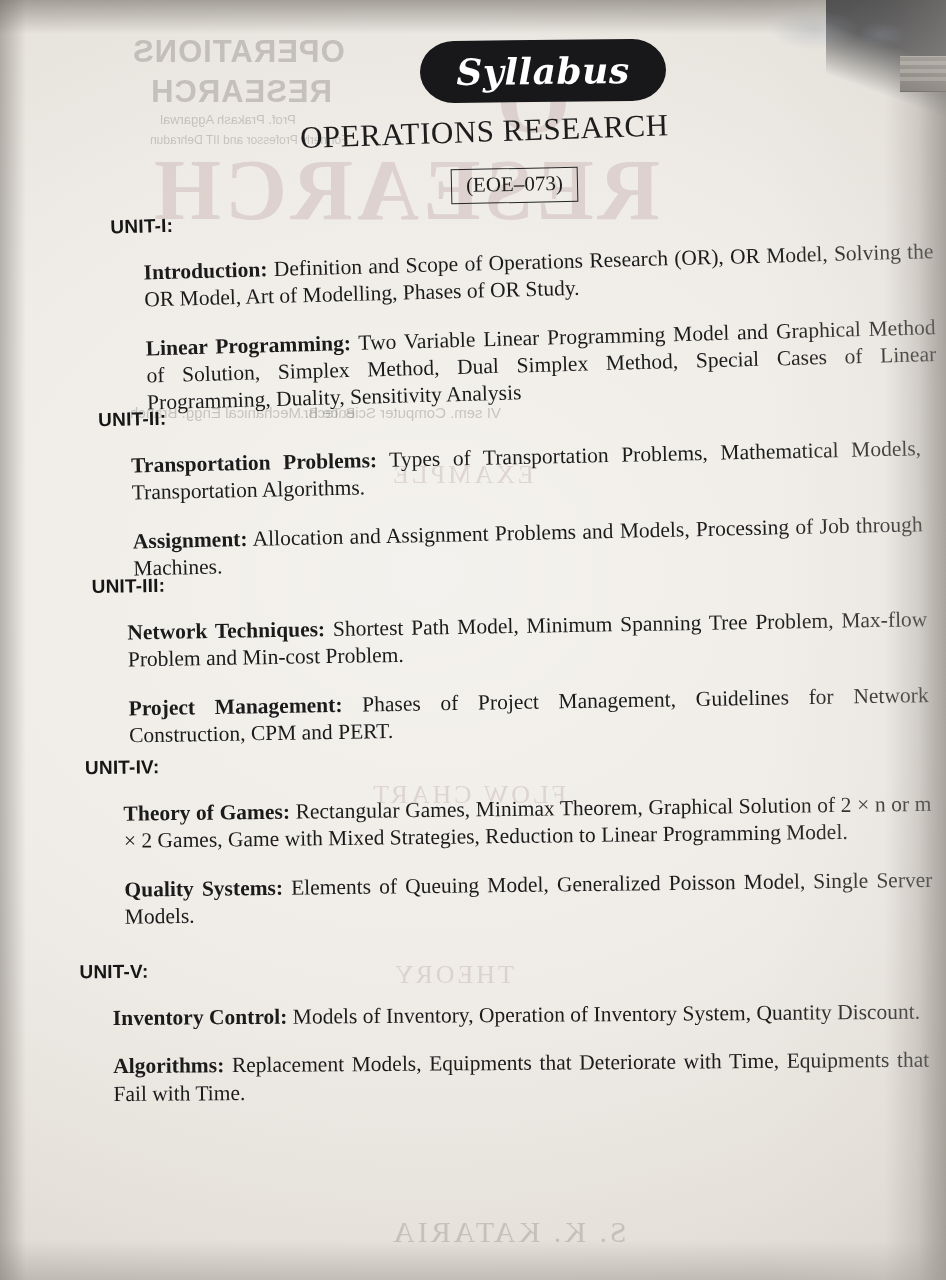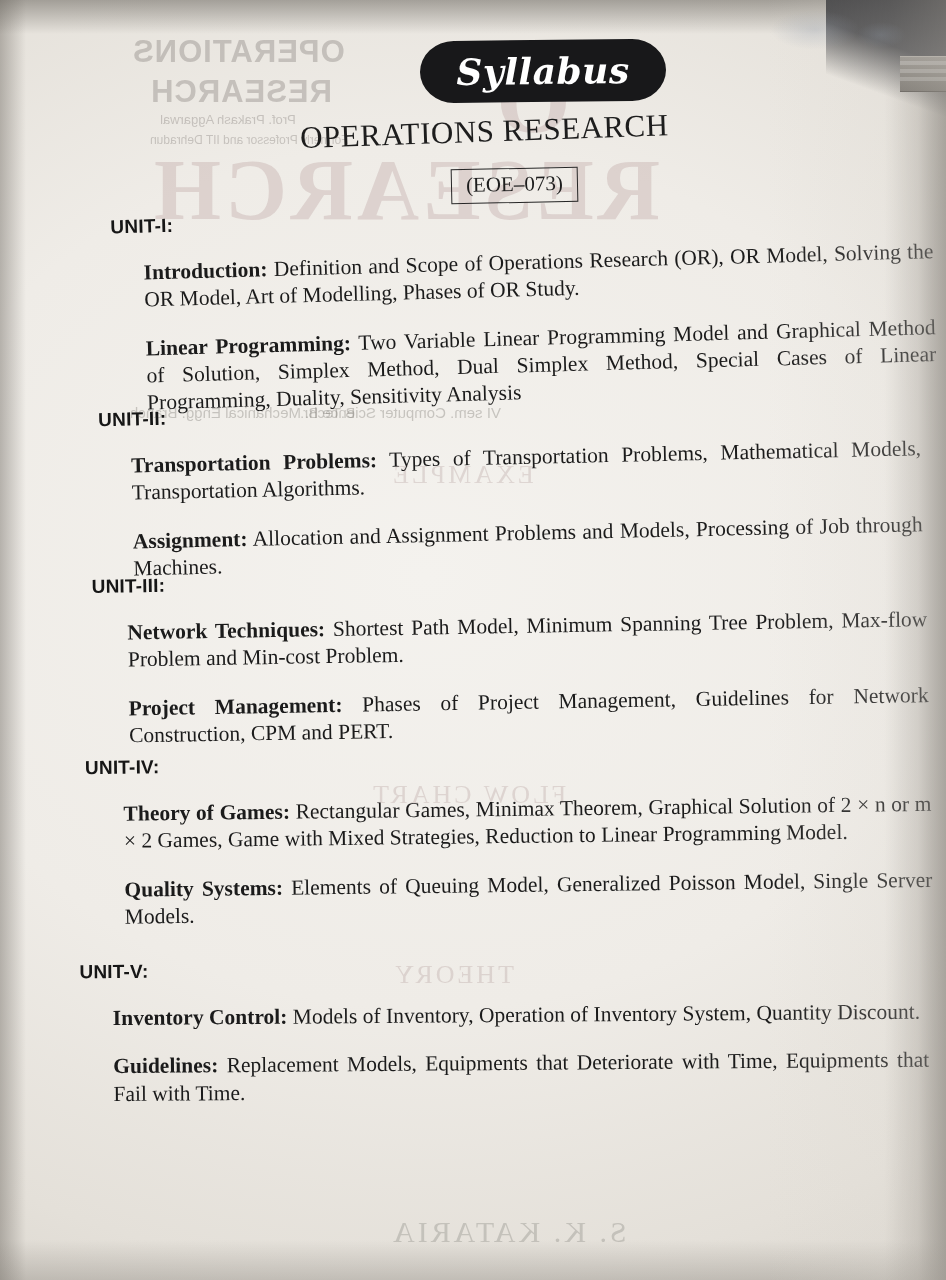--- a/index.html
+++ b/index.html
@@ -288,20 +288,20 @@
       <div class="topics">
         <p class="topic"><b>Theory of Games:</b><span> Rectangular Games, Minimax Theorem, Graphical Solution of 2 × n or m × 2 Games, Game with Mixed Strategies, Reduction to Linear Programming Model.</span></p>
         <p class="topic"><b>Quality Systems:</b><span> Elements of Queuing Model, Generalized Poisson Model, Single Server Models.</span></p>
       </div>
     </section>
 
     <section class="unit" id="unit-5">
       <div class="unit-title">UNIT-V:</div>
       <div class="topics">
         <p class="topic"><b>Inventory Control:</b><span> Models of Inventory, Operation of Inventory System, Quantity Discount.</span></p>
-        <p class="topic"><b>Guidelines:</b><span> Replacement Models, Equipments that Deteriorate with Time, Equipments that Fail with Time.</span></p>
+        <p class="topic"><b>Algorithms:</b><span> Replacement Models, Equipments that Deteriorate with Time, Equipments that Fail with Time.</span></p>
       </div>
     </section>
 
   </div>
 
   <div class="soft-right"></div>
 </div>
 
 </body></html>

